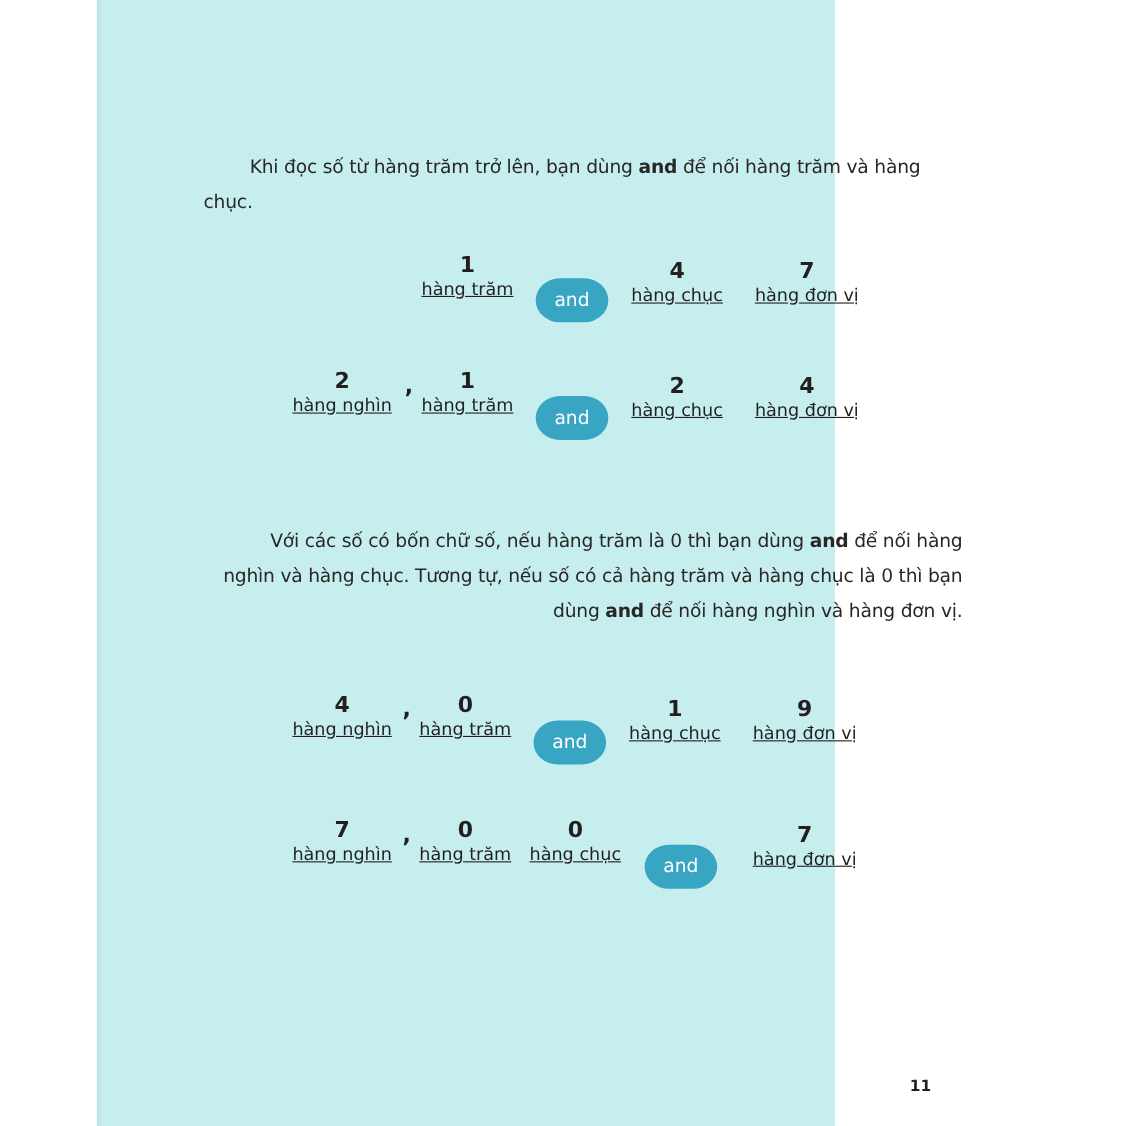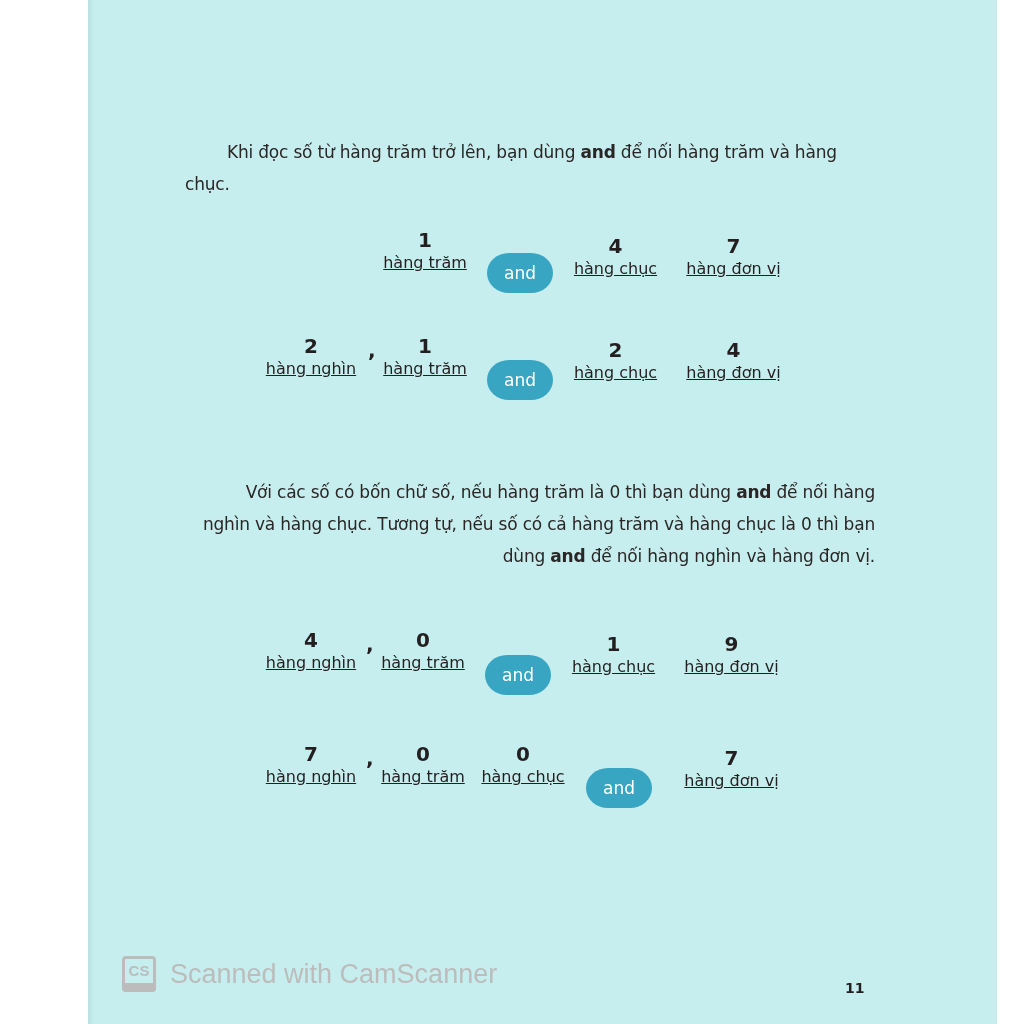--- a/index.html
+++ b/index.html
@@ -3,21 +3,21 @@
 <meta charset="utf-8">
 <style>
   html, body { margin:0; padding:0; }
   body {
     width:1024px; height:1024px; position:relative; overflow:hidden;
     background:#ffffff;
     font-family:"DejaVu Sans", sans-serif;
     color:#231f20;
   }
   .page {
-    position:absolute; left:88px; top:0; width:909px; height:1024px;
+    position:absolute; left:88px; top:0; width:671px; height:1024px;
     background:#c6eeee;
     background-image:linear-gradient(90deg, rgba(0,0,0,0.06) 0px, rgba(0,0,0,0) 6px);
   }
   .para {
     position:absolute; font-size:17px; line-height:32px; color:#2a2626;
     letter-spacing:-0.2px;
   }
   .para b { font-weight:bold; }
   .p1 { left:97px; top:136px; width:690px; }
   .p2 { left:97px; top:476px; width:690px; }
@@ -41,21 +41,21 @@
   .cs-logo {
     width:34px; height:36px; border:3px solid #bcbcbc; border-radius:4px;
     box-sizing:border-box; position:relative; margin-right:14px;
     font-weight:bold; font-size:15px; color:#bcbcbc; text-align:center; line-height:24px;
   }
   .cs-logo::after {
     content:""; position:absolute; left:-3px; right:-3px; bottom:-3px; height:9px;
     background:#bcbcbc; border-radius:0 0 4px 4px;
   }
   .pagenum {
-    position:absolute; left:757px; top:980px; font-size:14px; font-weight:bold; color:#231f20;
+    position:absolute; left:739px; top:980px; font-size:14px; font-weight:bold; color:#231f20;
   }
 </style>
 </head>
 <body>
 
 <div class="page">
 
   <p class="para p1" style="margin:0;">
     <span class="indent"></span><span>Khi đọc số từ hàng trăm trở lên, bạn dùng </span><b>and</b><span> để nối hàng trăm và hàng chục.</span>
   </p>
@@ -136,19 +136,15 @@
       <div class="digit">0</div>
       <div class="lab">hàng chục</div>
     </div>
     <div class="pill" style="left:498px;top:26px;">and</div>
     <div class="cell" style="left:586px;width:115px;top:4px;">
       <div class="digit">7</div>
       <div class="lab">hàng đơn vị</div>
     </div>
   </div>
 
-  <div class="watermark">
-    <div class="cs-logo">CS</div>
-    <span>Scanned with CamScanner</span>
-  </div>
 
   <div class="pagenum">11</div>
 </div>
 
 </body></html>

